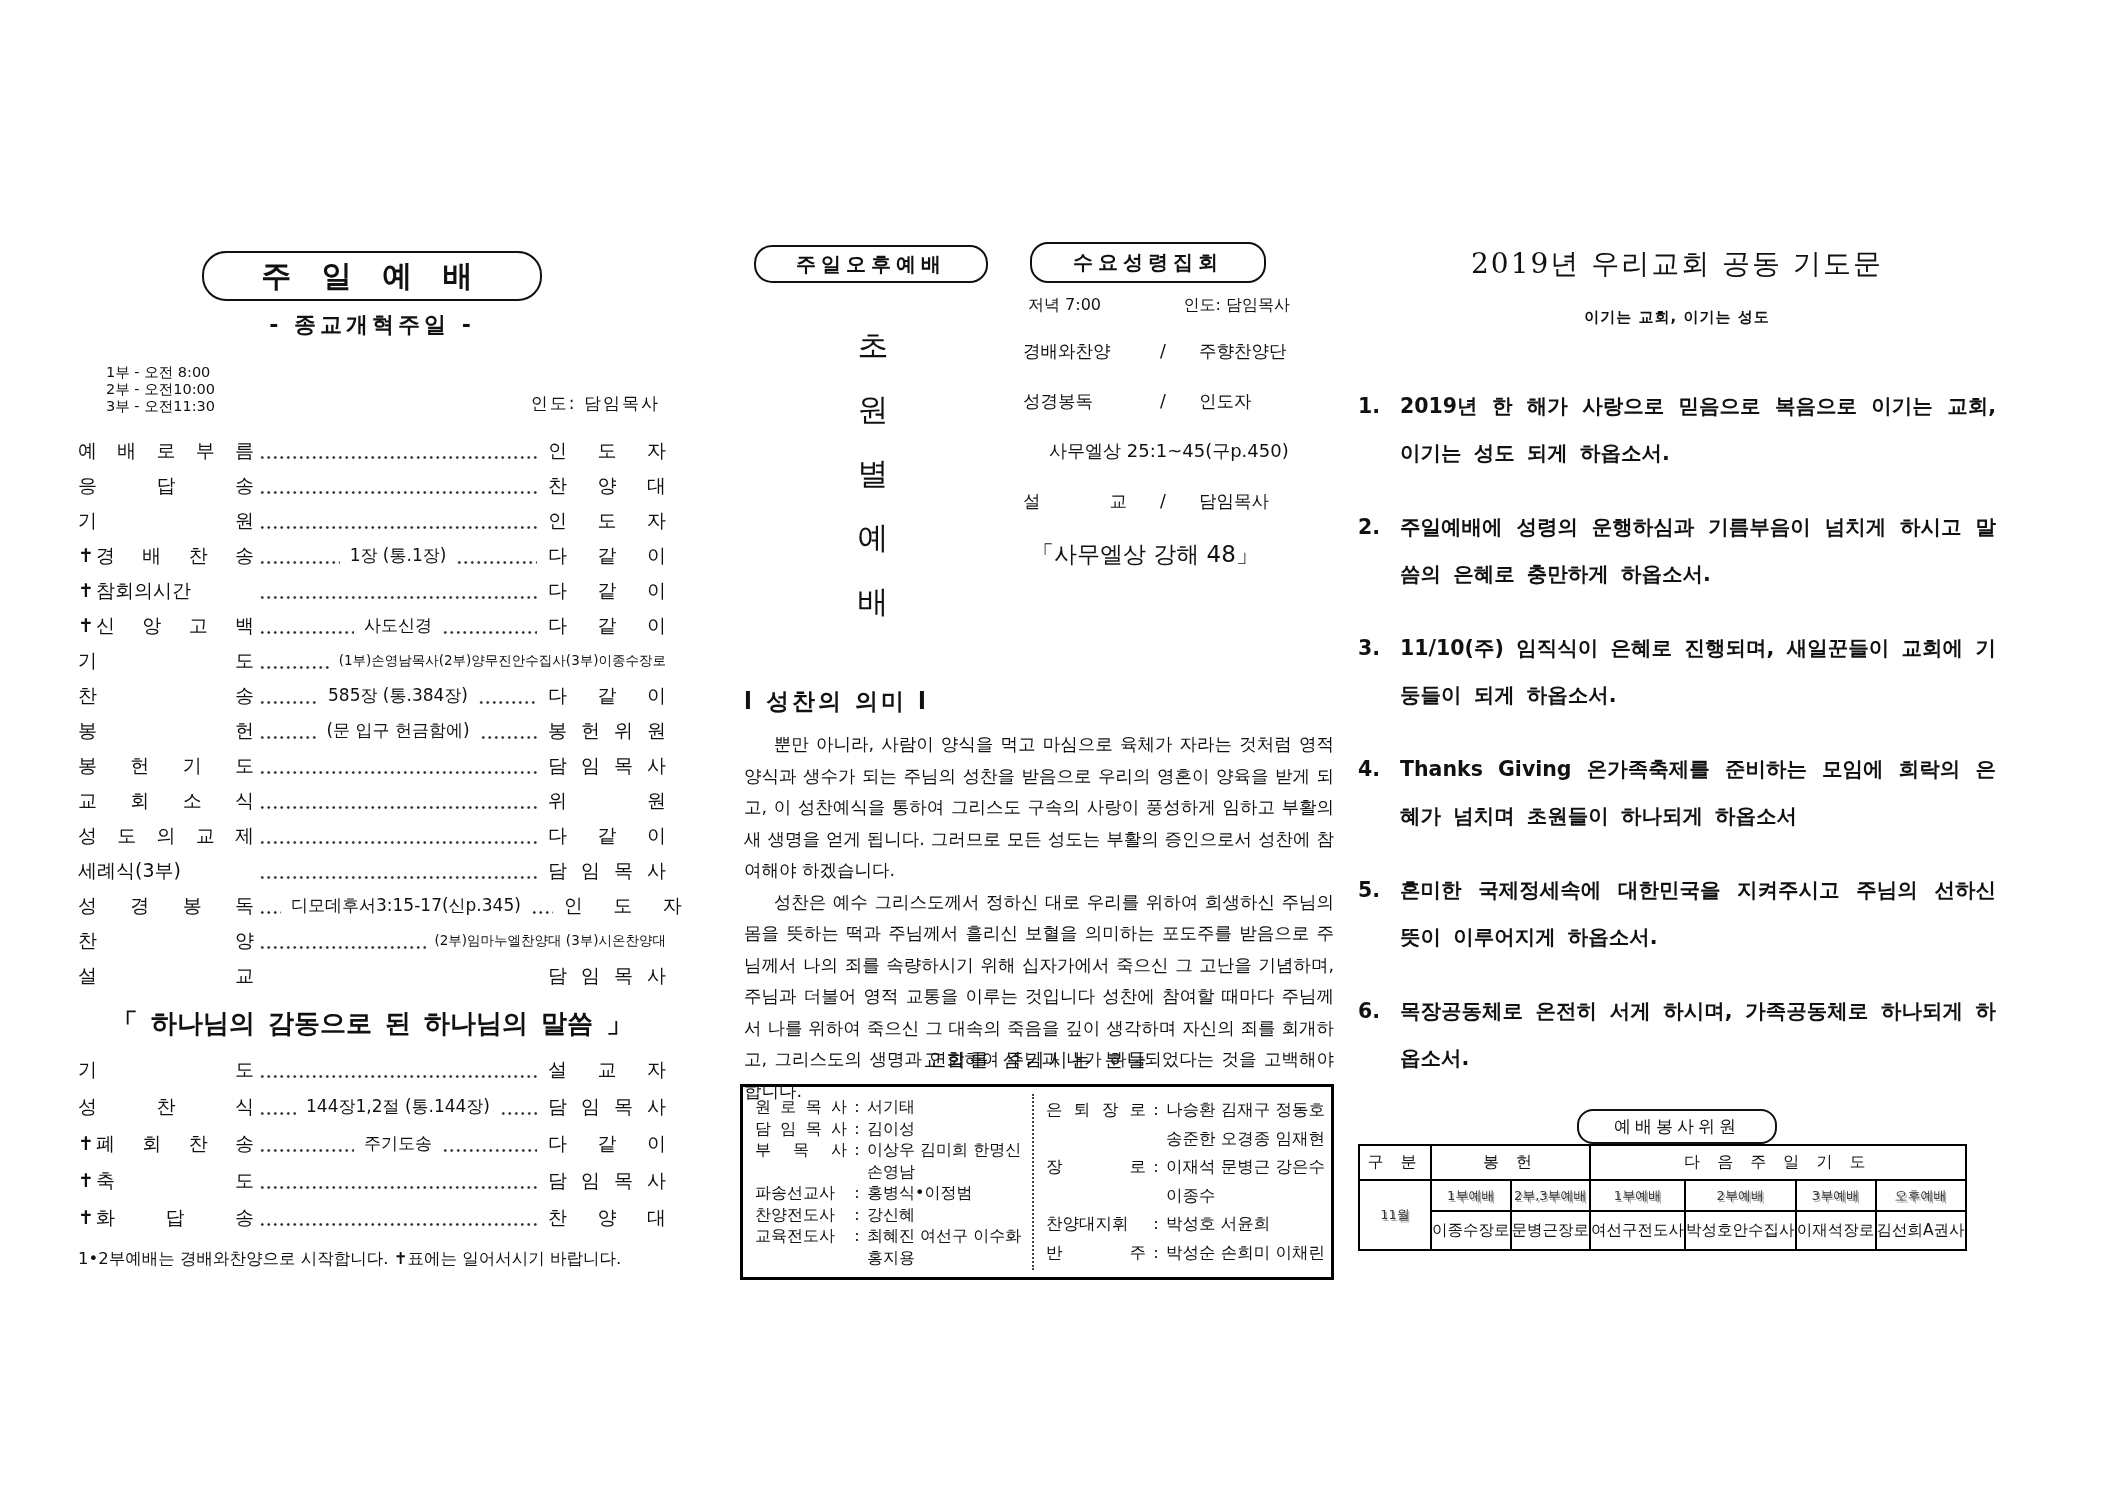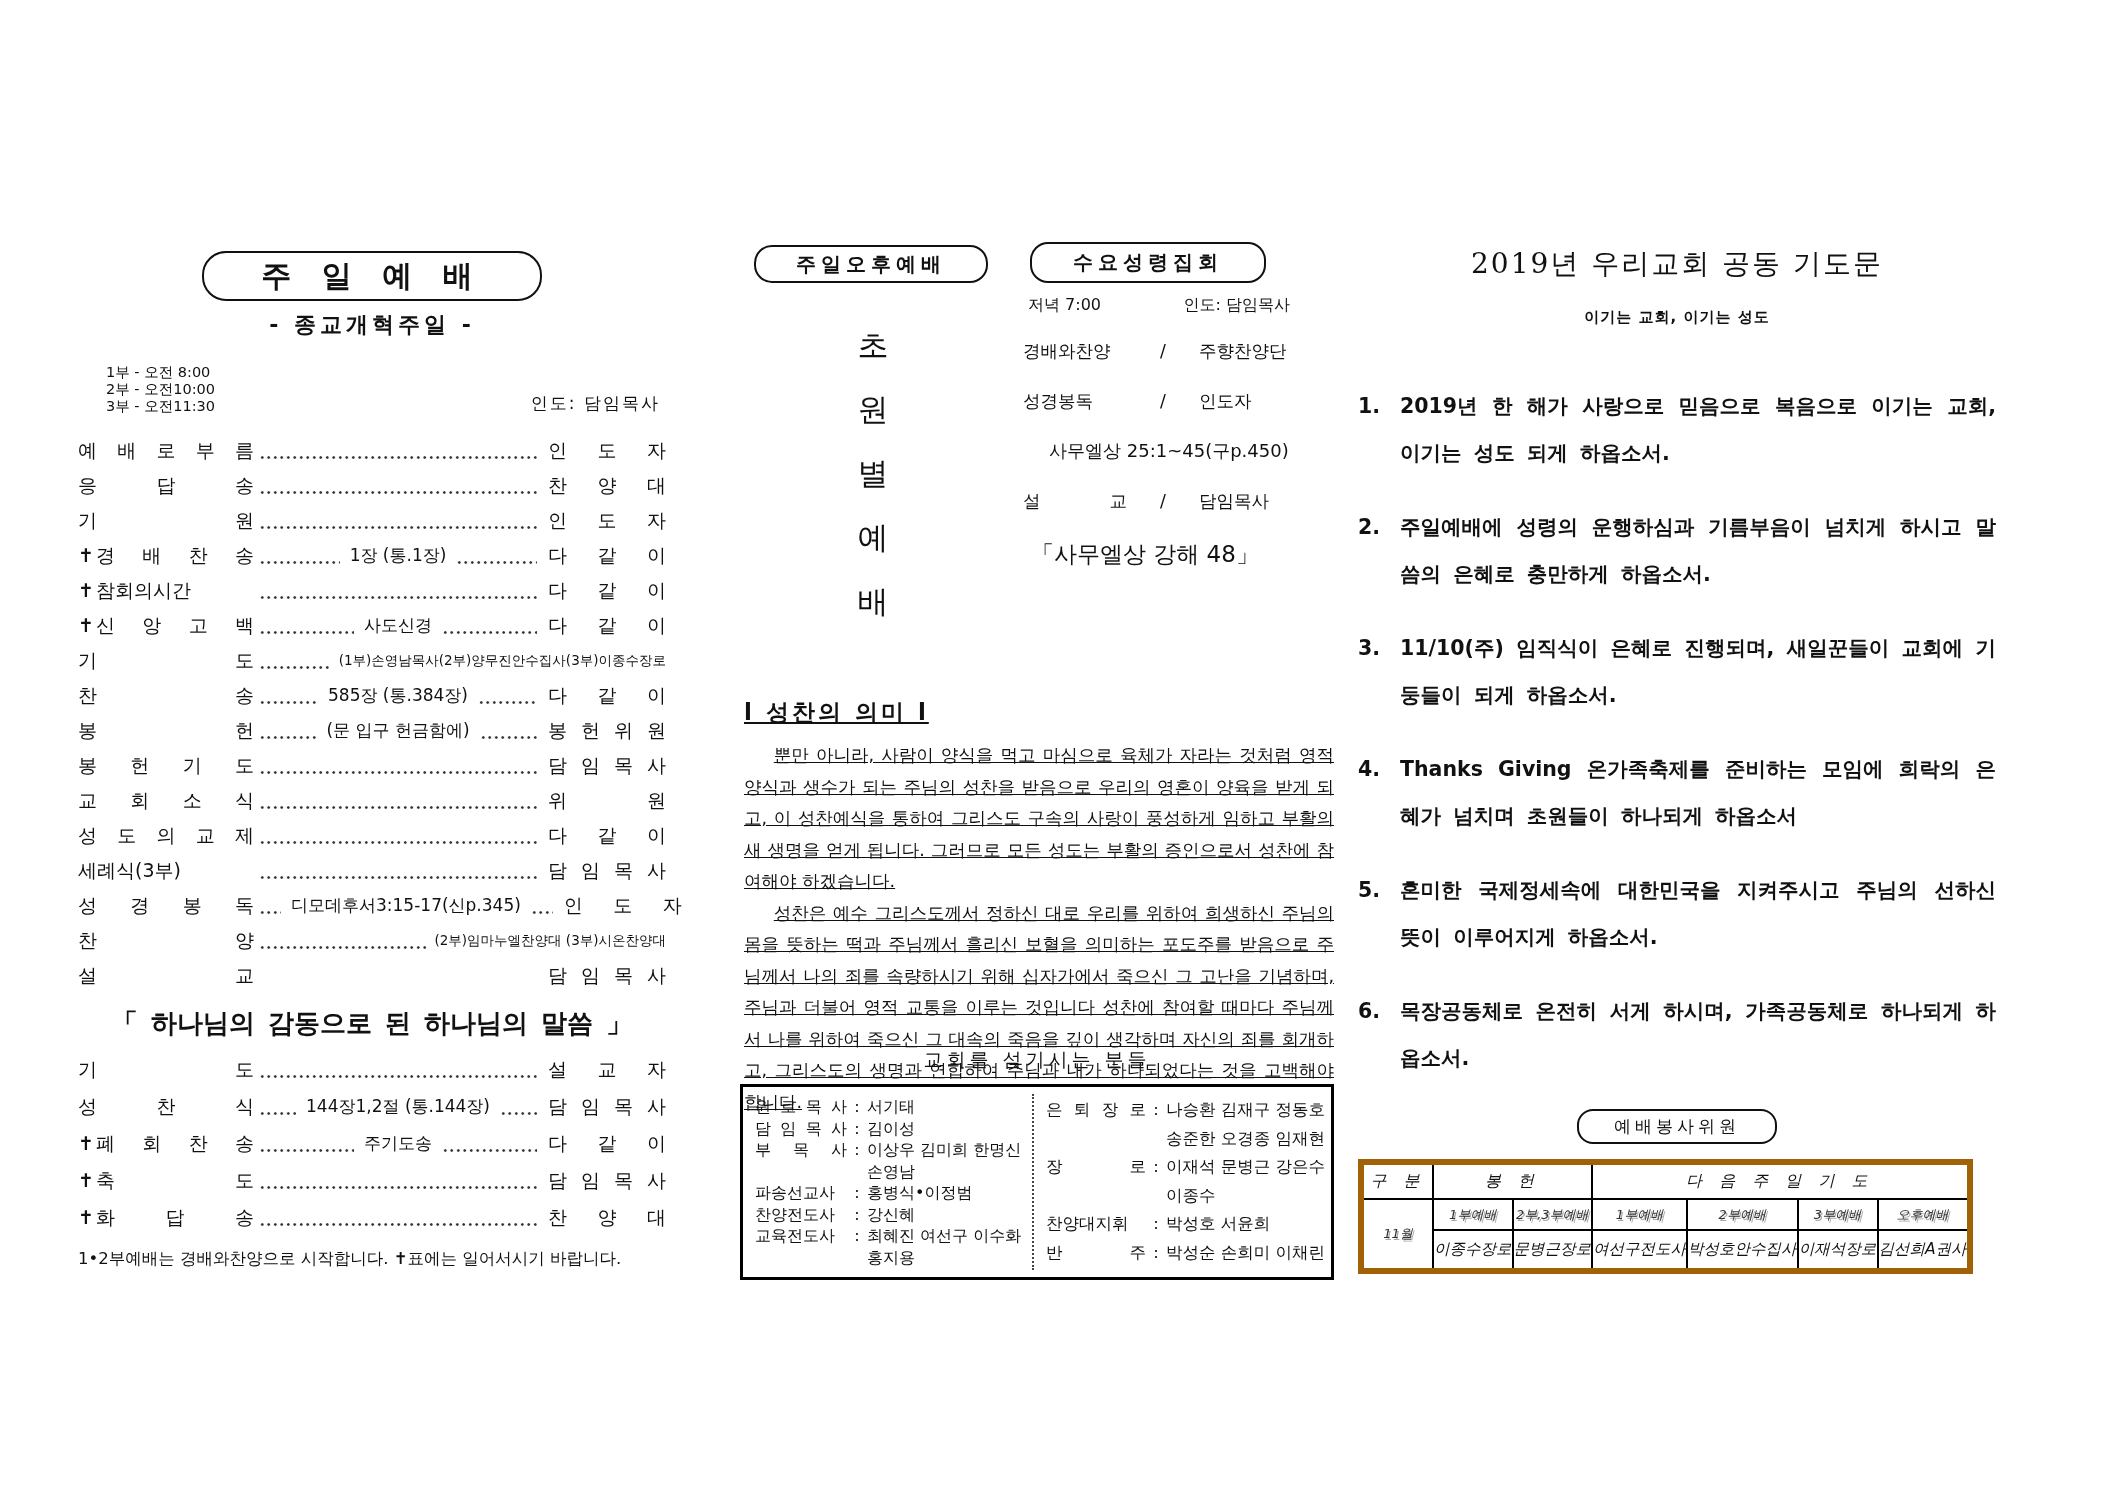--- a/index.html
+++ b/index.html
@@ -39,21 +39,21 @@
   .pill span{font-size:20px;font-weight:600;letter-spacing:5px;white-space:nowrap;}
   .wed-time{position:absolute;left:288px;top:62px;width:262px;display:flex;justify-content:space-between;font-size:16px;}
   #vertical-label{position:absolute;left:112px;top:92px;width:42px;text-align:center;}
   #vertical-label div{font-size:31px;font-family:"DejaVu Serif",serif;margin-bottom:22px;}
   .wed-details{position:absolute;left:283px;top:106px;width:312px;}
   .wed-row{display:flex;align-items:center;font-size:17.5px;margin-bottom:26px;white-space:nowrap;gap:19px;}
   .wed-label{width:104px;flex:none;text-align-last:justify;}
   .wed-slash{width:34px;flex:none;text-align:center;}
   .wed-scripture{font-size:18px;margin:0 0 26px 26px;white-space:nowrap;}
   .wed-series{font-size:23px;font-weight:500;margin:14px 0 0 8px;white-space:nowrap;}
-  .communion{position:absolute;left:4px;top:464px;width:590px;text-decoration:underline;}
+  .communion{position:absolute;left:4px;top:453px;width:590px;}
   .comm-heading{font-size:23px;font-weight:700;letter-spacing:3px;margin-bottom:12px;}
   #comm-paras p{margin:0;font-size:17.5px;line-height:31.5px;text-align:justify;text-indent:1.7em;}
   .servants{position:absolute;left:0;top:814px;width:594px;}
   .sv-heading{text-align:center;font-size:19px;letter-spacing:4px;margin-bottom:11px;}
   .sv-table{display:flex;border:3px solid #000;padding:7px 0;}
   #sv-left{width:292px;padding:2px 6px 2px 12px;border-right:2px dotted #444;}
   #sv-right{width:282px;padding:2px 6px 2px 12px;}
   .sv-row{display:flex;white-space:nowrap;}
   #sv-left .sv-row{font-size:16px;line-height:21.5px;align-items:flex-end;}
   #sv-right .sv-row{font-size:16.5px;line-height:28.5px;}
@@ -67,21 +67,21 @@
   .col-right{left:1358px;top:245px;width:638px;}
   .p-title{text-align:center;font-size:28px;font-family:"DejaVu Serif",serif;letter-spacing:2px;}
   .p-sub{text-align:center;margin-top:25px;font-size:15px;font-weight:700;letter-spacing:1px;}
   #prayer-list{margin-top:56px;}
   .pr-item{display:flex;margin-bottom:28px;font-size:20.5px;font-weight:700;line-height:46.5px;}
   .pr-num{width:42px;flex:none;}
   .pr-txt{flex:1;word-spacing:5px;text-align:justify;}
   .oval{width:196px;height:31px;margin:6px auto 0;border:2px solid #111;border-radius:16px;
         display:flex;align-items:center;justify-content:center;}
   .oval span{font-size:17px;letter-spacing:4px;}
-  table.duty{border-collapse:collapse;table-layout:fixed;margin-top:15px;border:6px solid #a16207;font-style:italic;}
+  table.duty{border-collapse:collapse;table-layout:fixed;border:2px solid #a16207;}
   table.duty td{border:2px solid #000;text-align:center;vertical-align:middle;padding:0;white-space:nowrap;overflow:hidden;}
   tr.dh td{height:33px;font-size:16px;letter-spacing:6px;}
   tr.ds td{height:29px;font-size:13px;color:#333;text-shadow:1.5px 1.5px 0 #aaa;}
   tr.dn td{height:37px;font-size:15.5px;}
   td.dm{font-size:17px;}
 </style>
 </head>
 <body>
 
 <div class="page">

